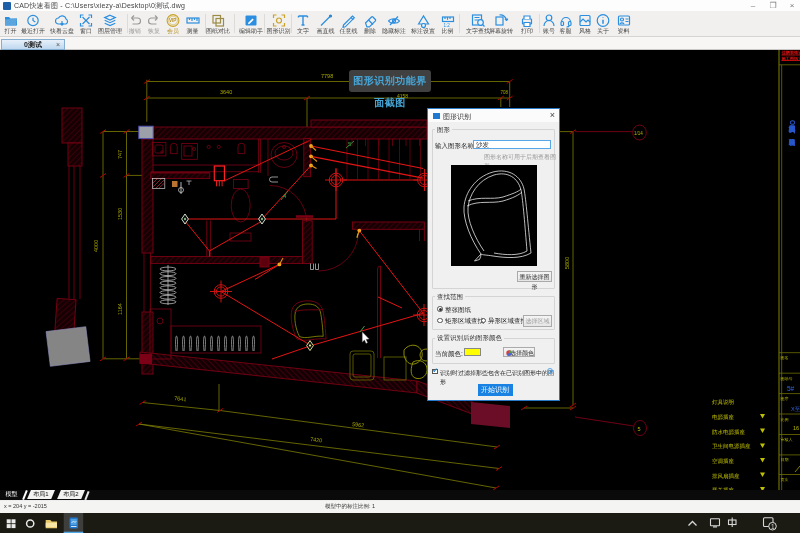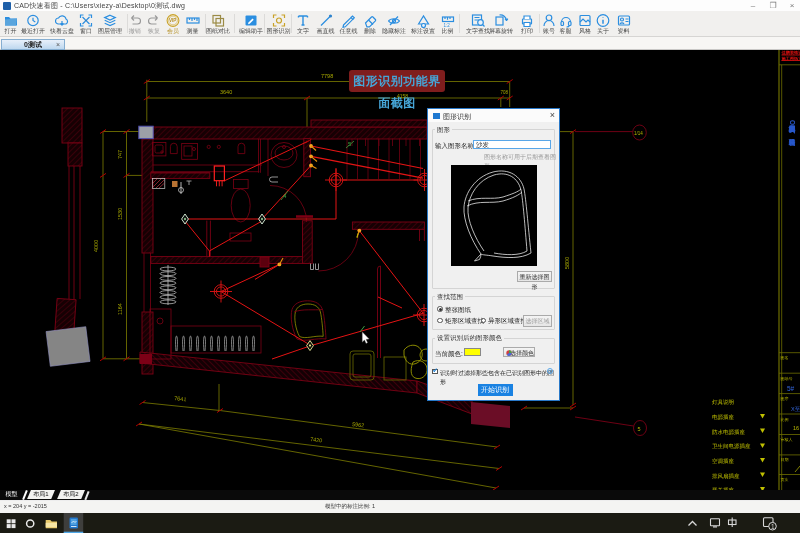--- a/index.html
+++ b/index.html
@@ -8,21 +8,21 @@
 #titletext{left:14px;top:1px;font-size:7px;color:#444;letter-spacing:.2px}
 #appico{left:3px;top:1.5px;width:8px;height:8px;background:#1e5fa8;border-radius:1px}
 .winbtn{top:0;font-size:8px;color:#777;width:14px;text-align:center;line-height:11px}
 #toolbar{left:0;top:11px;width:800px;height:26px;background:#f1f0ee;border-bottom:1px solid #d6d5d3}
 .tlab{position:absolute;top:16px;font-size:6px;color:#454545;white-space:nowrap;transform:translateX(-50%)}
 .tico{position:absolute;top:2px;transform:translateX(-50%)}
 .tsep{position:absolute;top:3px;width:1px;height:19px;background:#dcdbd9}
 #tabstrip{left:0;top:37px;width:800px;height:13px;background:#f7f6f4;border-bottom:1px solid #c9c8c6}
 #activetab{left:1px;top:1.5px;width:64px;height:11.5px;background:linear-gradient(#e8f0fa,#bed8ef);border:1px solid #86aed1;font-size:7px;font-weight:bold;color:#222;text-align:center;line-height:10px}
 #canvas{left:0;top:50px;width:800px;height:440px;background:#000}
-#watermark{left:349px;top:70px;width:96px;height:22px;background:#7f1d1d;border-radius:3px;color:#46a5d7;font-size:12px;text-align:center;line-height:22px;letter-spacing:.5px;font-weight:bold}
+#watermark{left:349px;top:70px;width:82px;height:22px;background:#404040;border-radius:3px;color:#46a5d7;font-size:10px;text-align:center;line-height:22px;letter-spacing:.5px;font-weight:bold}
 #modeltabs{left:0;top:490px;width:800px;height:10.5px;background:#0a0a0a;border-bottom:1.3px solid #ededed}
 .mtab{position:absolute;top:0;height:9.2px;font-size:6px;text-align:center;line-height:9.5px}
 #statusbar{left:0;top:501px;width:800px;height:11.5px;background:#f4f4f2;font-size:5.5px;color:#333}
 #taskbar{left:0;top:512.5px;width:800px;height:20.5px;background:#1b1b13}
 #dialog{left:427px;top:108px;width:133px;height:293px;background:#f0f0f0;border:1px solid #2878c8;font-size:7px;color:#222}
 .dseg{position:absolute}
 .gbox{position:absolute;border:1px solid #d4d4d4;border-radius:1px}
 .glab{position:absolute;background:#f0f0f0;padding:0 2px;font-size:6.5px;color:#333}
 .btn{position:absolute;background:linear-gradient(#f4f4f4,#e6e6e6);border:1px solid #aaa;text-align:center;color:#333}
 </style></head><body>

